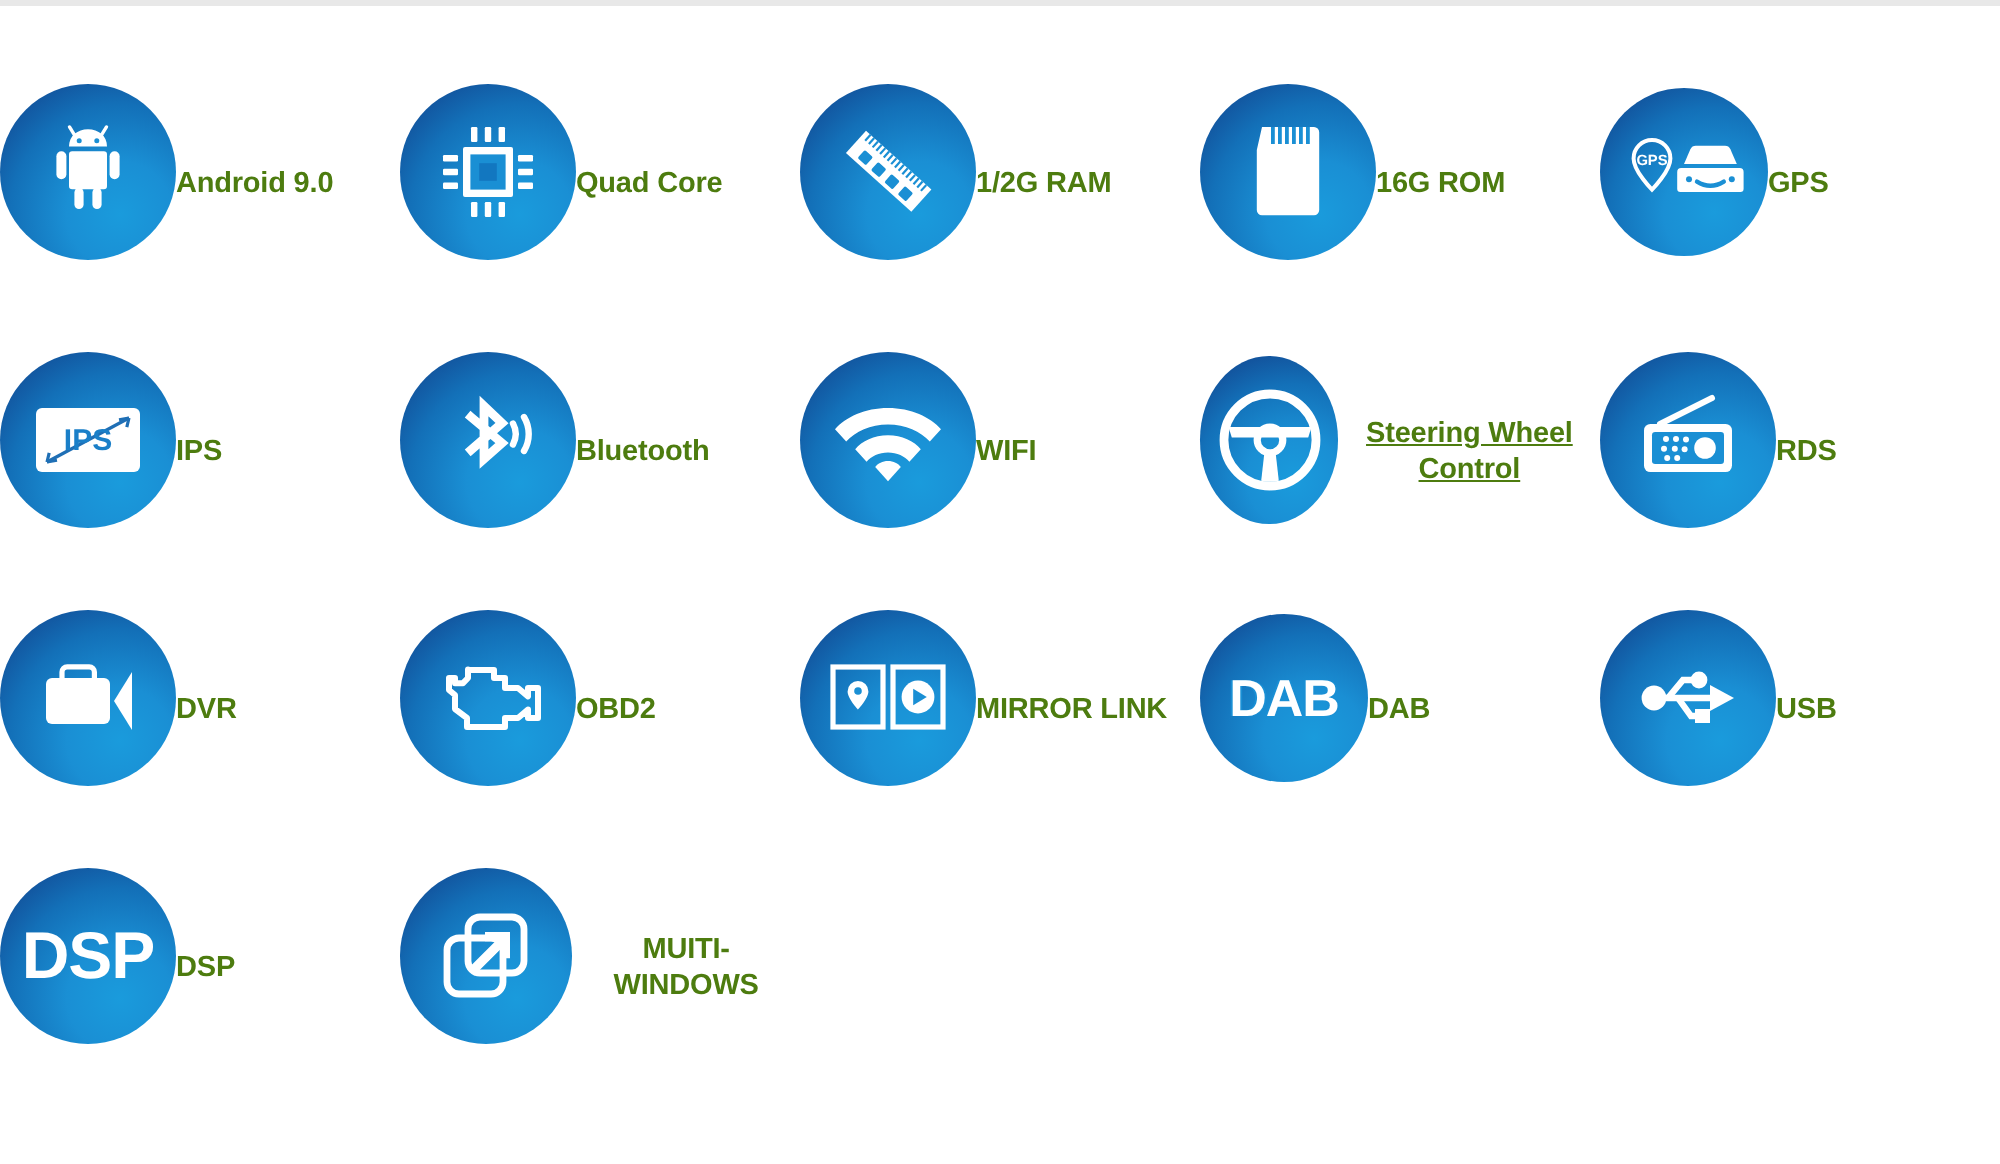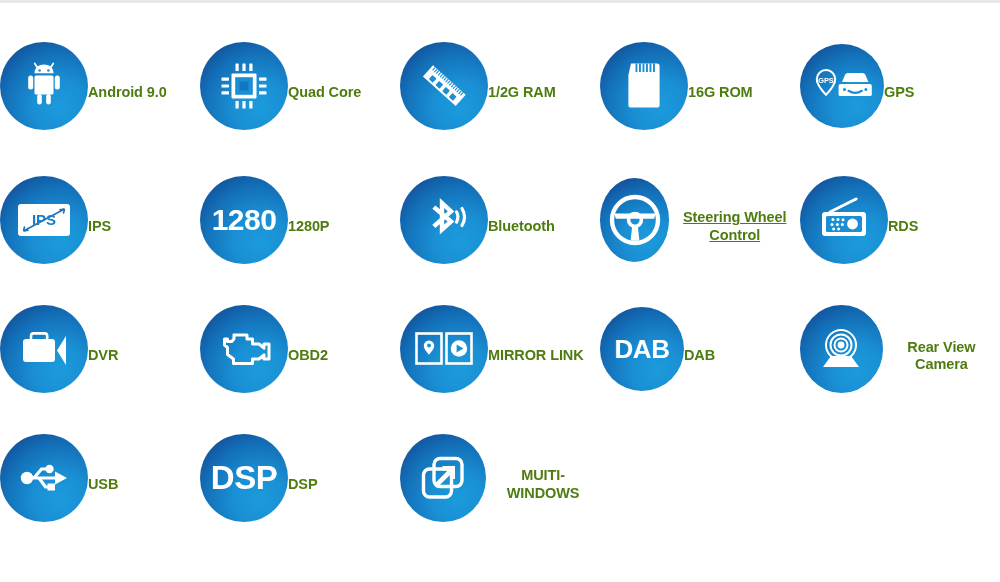--- a/index.html
+++ b/index.html
@@ -222,42 +222,50 @@
               <path d="M10.5 34 l5 -0.9 M10.5 34 l1.1 -4.6"></path>
               <path d="M51.5 12 l-5 0.9 M51.5 12 l-1.1 4.6"></path>
             </g>
             <text x="31" y="28" font-family="Liberation Sans, sans-serif" font-size="15" font-weight="bold" fill="#1a7fc8" text-anchor="middle">IPS</text>
           </svg>
         </span>
       </div>
       <div class="label">IPS</div>
     </div>
 
-    <div class="cell">
-      <div class="badge">
-        <span class="txt txt-1280">1280</span>
-      </div>
-      <div class="label">1280P</div>
-    </div>
 
     <div class="cell">
       <div class="badge">
         <span>
           <svg width="52" height="52" viewBox="0 0 52 52">
             <path d="M17.5 14.5 L33 27.5 L24 35.5 V9 L33 17.5 L17.5 31" fill="none" stroke="#ffffff" stroke-width="4.4" stroke-linecap="square" stroke-linejoin="miter"></path>
             <g fill="none" stroke="#ffffff" stroke-width="3.2" stroke-linecap="round">
               <path d="M38.5 17.8 a11 11 0 0 1 0 10.4"></path>
               <path d="M44 14.5 a16.5 16.5 0 0 1 0 17"></path>
             </g>
           </svg>
         </span>
       </div>
       <div class="label">Bluetooth</div>
     </div>
 
+    <div class="cell">
+      <div class="badge">
+        <span>
+          <svg width="56" height="44" viewBox="0 0 56 44">
+            <g fill="#ffffff">
+              <path d="M28 6 C16.5 6 6.8 10.6 1.5 16.6 l5.6 6.2 C11.6 17.8 19.3 14.3 28 14.3 s16.4 3.5 20.9 8.5 l5.6 -6.2 C49.2 10.6 39.5 6 28 6 Z"></path>
+              <path d="M28 19.6 c-7 0 -13 2.9 -16.4 7 l5.7 6.3 C19.6 30.2 23.5 28.3 28 28.3 s8.4 1.9 10.7 4.6 l5.7 -6.3 c-3.4 -4.1 -9.4 -7 -16.4 -7 Z"></path>
+              <path d="M28 32.5 c-2.7 0 -5.1 1.2 -6.4 3 L28 42.6 l6.4 -7.1 c-1.3 -1.8 -3.7 -3 -6.4 -3 Z"></path>
+            </g>
+          </svg>
+        </span>
+      </div>
+      <div class="label">WIFI</div>
+    </div>
 
     <div class="cell">
       <div class="badge small">
         <span>
           <svg width="56" height="56" viewBox="0 0 56 56">
             <circle cx="28" cy="28" r="23" fill="none" stroke="#ffffff" stroke-width="4.4"></circle>
             <circle cx="28" cy="28" r="6.4" fill="none" stroke="#ffffff" stroke-width="3.6"></circle>
             <g fill="#ffffff">
               <path d="M7.5 21.5 h41 a23 23 0 0 1 -1.4 5.2 H8.9 A23 23 0 0 1 7.5 21.5 Z"></path>
               <path d="M25.2 34.2 h5.6 l1.6 14.2 a23 23 0 0 1 -8.8 0 Z"></path>
@@ -334,36 +342,20 @@
       <div class="label">MIRROR LINK</div>
     </div>
 
     <div class="cell">
       <div class="badge small">
         <span class="txt txt-dab">DAB</span>
       </div>
       <div class="label">DAB</div>
     </div>
 
-    <div class="cell">
-      <div class="badge">
-        <span>
-          <svg width="56" height="48" viewBox="0 0 56 48">
-            <g fill="none" stroke="#ffffff" stroke-width="2">
-              <circle cx="28" cy="20" r="15"></circle>
-              <circle cx="28" cy="20" r="10.5"></circle>
-              <circle cx="28" cy="20" r="6.5"></circle>
-            </g>
-            <circle cx="28" cy="20" r="3.4" fill="#ffffff"></circle>
-            <path d="M18 31 h20 l8 11 H10 Z" fill="#ffffff"></path>
-          </svg>
-        </span>
-      </div>
-      <div class="label">Rear View Camera</div>
-    </div>
 
     <div class="cell">
       <div class="badge">
         <span>
           <svg width="54" height="44" viewBox="0 0 54 44">
             <g stroke="#ffffff" stroke-width="3.2" fill="none">
               <line x1="11" y1="22" x2="45" y2="22"></line>
               <path d="M17 22 L24.5 13 L31 13"></path>
               <path d="M22 22 L28.5 31 L35.5 31"></path>
             </g>

